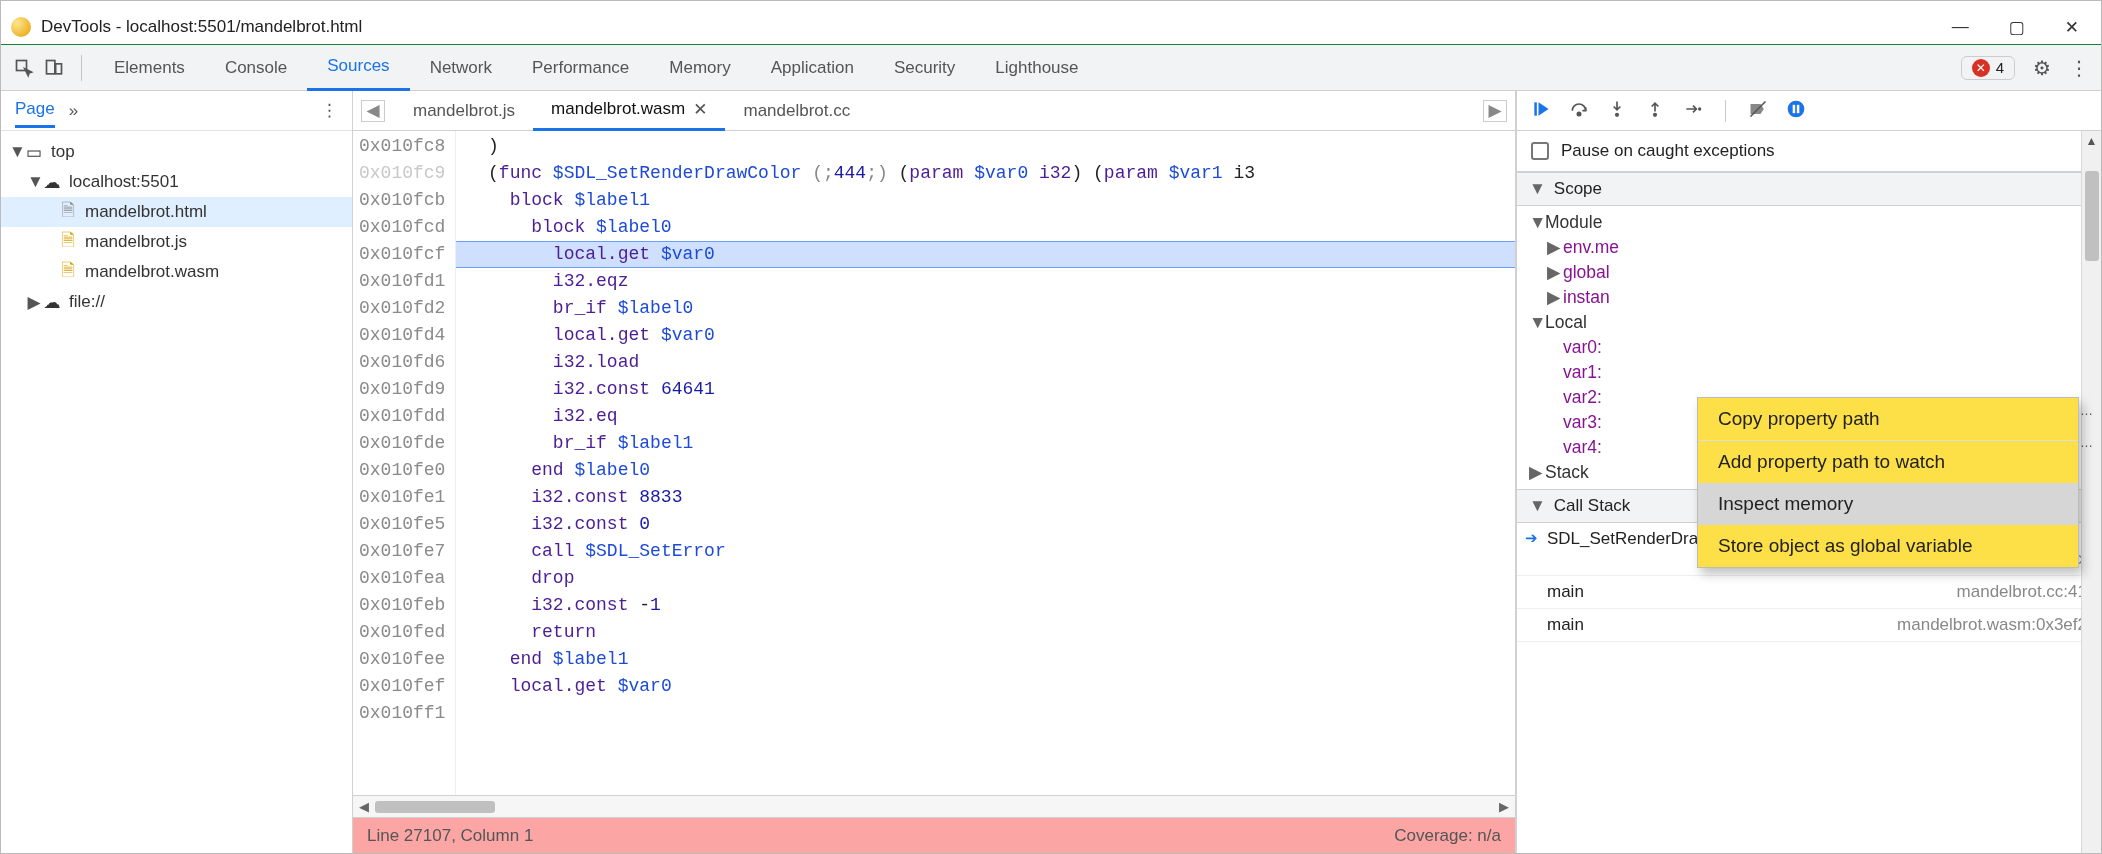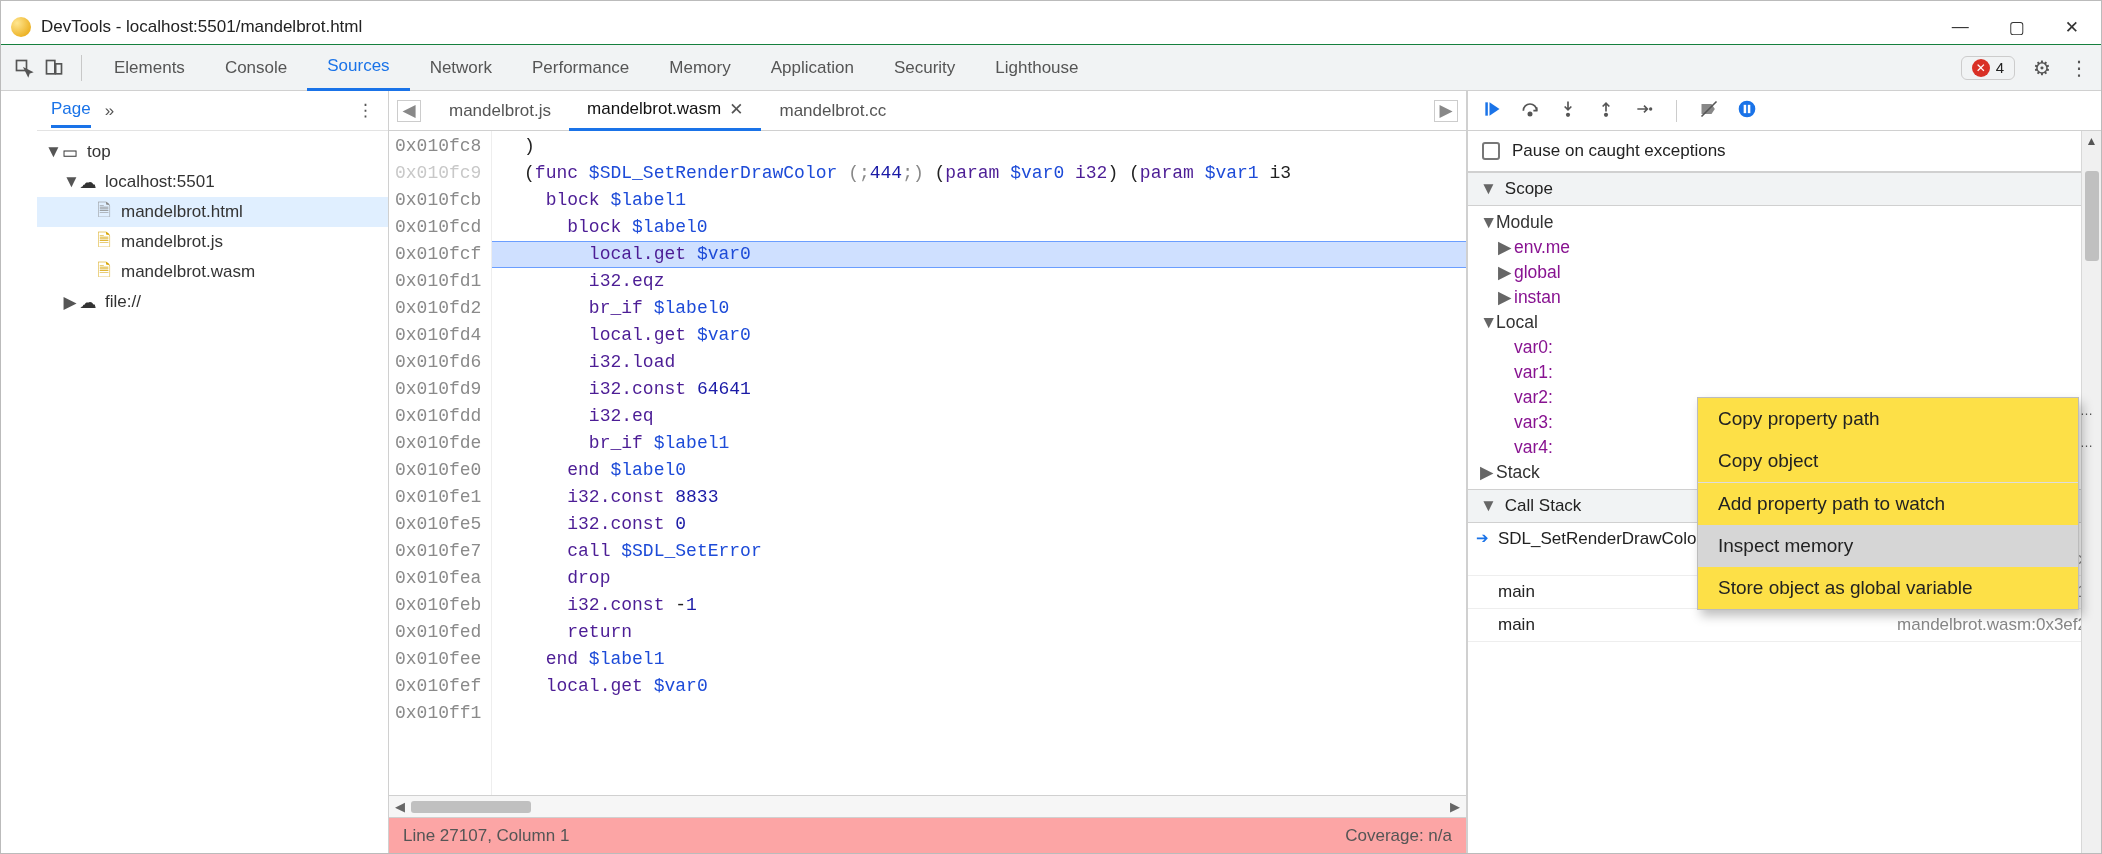--- a/index.html
+++ b/index.html
@@ -14,21 +14,21 @@
   .toptabs .inspect-btn { width:30px; height:30px; display:flex; align-items:center; justify-content:center; color:#555; }
   .toptabs .device-btn { width:30px; height:30px; display:flex; align-items:center; justify-content:center; color:#555; }
   .toptabs .divider { width:1px; height:26px; background:#c8c8c8; margin: 0 12px; }
   .toptabs .tab { padding: 8px 20px; height:46px; display:flex; align-items:center; font-size:17px; color:#555; cursor:default; }
   .toptabs .tab.active { color:#1a73e8; border-bottom:3px solid #1a73e8; }
   .toptabs .right { margin-left:auto; display:flex; align-items:center; gap:18px; padding-right:12px; }
   .errbadge { display:flex; align-items:center; border:1px solid #ccc; border-radius:6px; padding:2px 10px; font-size:15px;}
   .errbadge .dot { width:18px;height:18px;border-radius:50%;background:#d93025;color:#fff;display:flex;align-items:center;justify-content:center;font-size:12px;margin-right:6px;}
   .gear, .kebab { font-size:20px; color:#555; }
 
-  .workspace { flex:1; display:flex; min-height:0;margin-left:36px; }
+  .workspace { flex:1; display:flex; min-height:0; }
   
   
   .nav { width: 352px; border-right:1px solid #d0d0d0; display:flex; flex-direction:column; }
   .nav-head { height:40px; display:flex; align-items:center; padding:0 14px; font-size:17px; border-bottom:1px solid #e3e3e3; }
   .nav-head .page { color:#1a73e8; border-bottom:3px solid #1a73e8; padding-bottom:6px; margin-top:6px; }
   .nav-head .chev { margin-left:14px; color:#555; }
   .nav-head .kebab2 { margin-left:auto; color:#555; }
   .tree { padding: 6px 0; font-size:17px; color:#333; }
   .tree .row { display:flex; align-items:center; height:30px; padding-left:8px; }
   .tree .tw { width:14px; display:inline-block; text-align:center; color:#555; }
@@ -60,21 +60,21 @@
   .tk-var { color:#1d4bd8; }
   .tk-num { color:#1a1aa6; }
   .tk-comment { color:#888; }
   .scroll-h { height:22px; border-top:1px solid #d0d0d0; background:#f6f6f6; display:flex; align-items:center;}
   .scroll-h .track { flex:1; position:relative; height:18px; }
   .scroll-h .thumb { position:absolute; left:0; width:120px; top:3px; height:12px; background:#c0c0c0; border-radius:3px;}
   .status { height:36px; border-top:1px solid #d0d0d0; background:#fca5a5; display:flex; align-items:center; padding:0 14px; font-size:17px; color:#555;}
   .status .cov { margin-left:auto; }
 
   
-  .rpane { width:634px; display:flex; flex-direction:column; position:relative; border-left:1px solid #d0d0d0; }
+  .rpane { width:585px; display:flex; flex-direction:column; position:relative; border-left:1px solid #d0d0d0; }
   .rtoolbar { height:40px; display:flex; align-items:center; gap:18px; padding:0 14px; border-bottom:1px solid #d0d0d0;}
   .rtoolbar svg { width:20px;height:20px;}
   .rtoolbar .sep { width:1px; height:22px; background:#ccc; margin:0 4px; }
   .ico-blue { color:#1a73e8; }
   .ico-grey { color:#555; }
   .pause-row { padding:10px 14px; display:flex; align-items:center; gap:12px; font-size:17px; border-bottom:1px solid #d0d0d0;}
   .chkbox { width:18px; height:18px; border:2px solid #777; border-radius:3px;}
   .section-head { background:#f1f3f4; border-top:1px solid #d0d0d0; border-bottom:1px solid #d0d0d0; padding:6px 12px; font-size:17px; display:flex; align-items:center;}
   .section-head .tri { margin-right:8px; color:#666;}
   .scope-body { font-size:17.5px; padding:4px 0;}
@@ -351,21 +351,20 @@
         </div>
       </div>
 
       <div class="right-scroll">
         <div class="rarrow">▲</div>
         <div class="rthumb"></div>
       </div>
 
       <div class="context-menu">
         <div class="mi">Copy property path</div>
-        <div class="mi">Copy object</div>
         <hr>
         <div class="mi">Add property path to watch</div>
         <div class="mi hl">Inspect memory</div>
         <div class="mi">Store object as global variable</div>
       </div>
 
       <div style="position:absolute; top:312px; right:8px; color:#555;">…</div>
       <div style="position:absolute; top:344px; right:8px; color:#555;">…</div>
     </div>
   </div>

